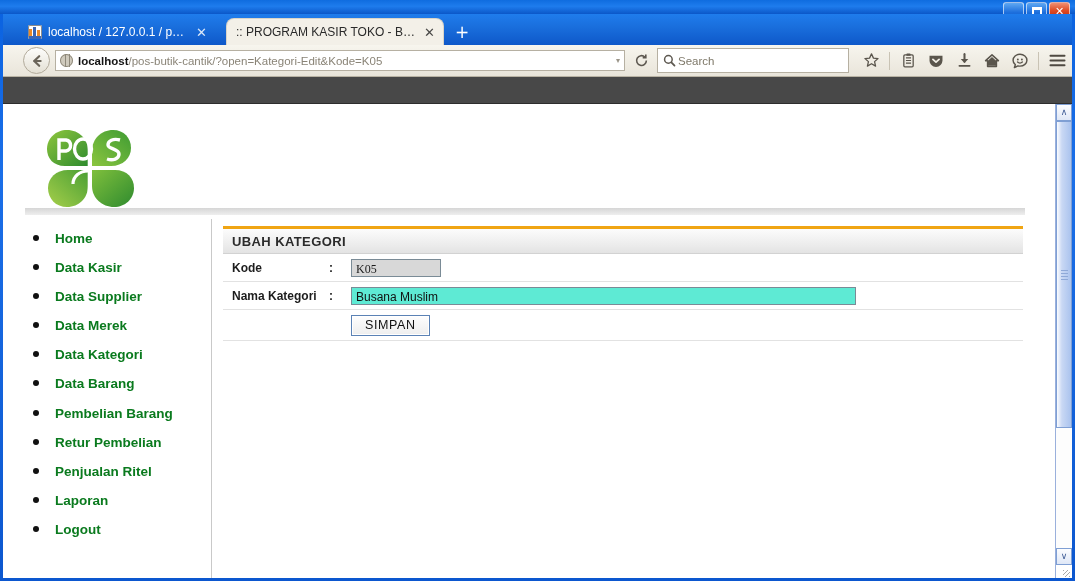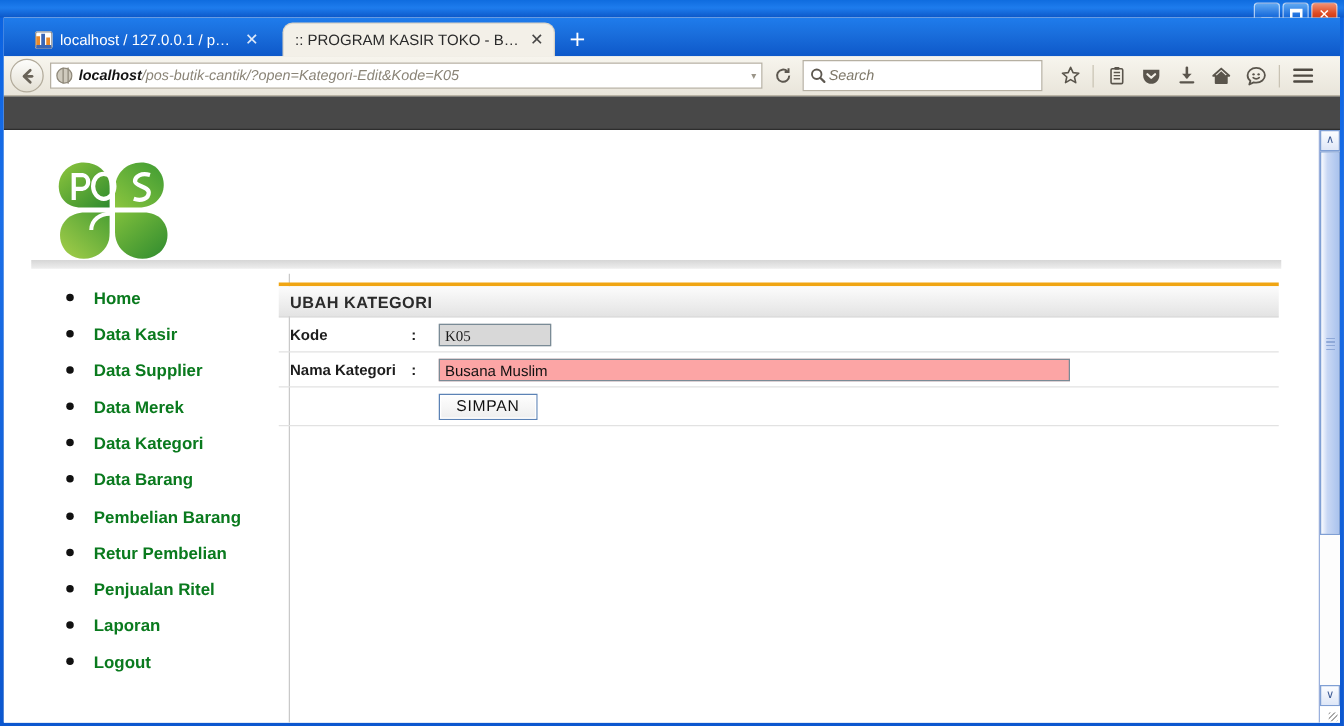--- a/index.html
+++ b/index.html
@@ -72,21 +72,21 @@
     position:absolute;top:8px;height:20px;width:22px;
     display:flex;align-items:center;justify-content:center;
     color:#fff;font-family:"DejaVu Sans",sans-serif;font-size:17px;line-height:1;
   }
 
   
   #navbar{
     position:relative;height:32px;
     background:linear-gradient(180deg,#f7f5ee,#e9e5da);
     border-bottom:1px solid #b9b3a4;
-    display:flex;align-items:center;padding:0 5px;gap:5px;box-sizing:border-box;font-style:italic;
+    display:flex;align-items:center;padding:0 20px;gap:5px;box-sizing:border-box;
   }
   #backbtn{
     width:25px;height:25px;border-radius:50%;
     background:linear-gradient(180deg,#fdfdfb,#e4e0d4);
     border:1px solid #b2ab9b;
     display:flex;align-items:center;justify-content:center;
     color:#6a6459;font-family:"DejaVu Sans",sans-serif;font-size:17px;line-height:1;
     flex:0 0 25px;
   }
   #urlbar{
@@ -142,21 +142,21 @@
     font-size:31px;font-weight:bold;font-style:italic;letter-spacing:1px;
     color:#1aa81a;
     -webkit-text-stroke:1px #d8e800;
     text-shadow:2px 3px 3px rgba(120,120,120,.5);
   }
   #headrule{position:absolute;left:22px;top:104px;width:1000px;height:7px;
     background:linear-gradient(180deg,#d6d6d6,#eeeeee);}
 
   
   #cols{position:absolute;left:0;top:115px;right:0;bottom:0;}
-  #sidebar{position:absolute;left:0;top:0;width:208px;bottom:0;border-right:1px solid #c9c9c9;padding-left:20px;}
+  #sidebar{position:absolute;left:0;top:0;width:208px;bottom:0;border-right:1px solid #c9c9c9;}
   #menu{list-style:none;margin:0;padding:13px 0 0 30px;}
   #menu li{
     position:relative;padding:0 0 0 22px;margin:0 0 15.6px 0;
     font-size:13.5px;font-weight:bold;color:#0a7a1e;line-height:1;
   }
   #menu li:before{
     content:"";position:absolute;left:0;top:3px;width:6px;height:6px;
     border-radius:50%;background:#111;
   }
 
@@ -173,21 +173,21 @@
   }
   .frow{
     display:flex;align-items:center;height:28px;
     border-bottom:1px solid #e2e2e2;box-sizing:border-box;padding-left:9px;
   }
   .flabel{width:97px;font-size:12px;font-weight:bold;color:#1d1d1d;}
   .fcolon{width:22px;font-size:12px;font-weight:bold;color:#1d1d1d;}
   .inp{
     height:18px;box-sizing:border-box;padding:1px 4px;
     font-family:"Liberation Sans", sans-serif;font-size:12px;color:#111;
-    border:1px solid #7a8b96;background:#fca5a5;line-height:16px;
+    border:1px solid #7a8b96;background:#5eead4;line-height:16px;
   }
   .inp.ro{background:#d8d8d8;color:#1a1a1a;width:90px;font-family:Liberation Serif, serif;}
   .inp.wide{width:505px;}
   .frow.btnrow{height:31px;}
   #savebtn{
     margin-left:119px;height:21px;padding:0 13px;box-sizing:border-box;
     background:linear-gradient(180deg,#fefefe,#eeeeee);
     border:1px solid #5b82b5;outline:1px solid #fff;outline-offset:-2px;
     font-family:"Liberation Sans", sans-serif;font-size:12.5px;color:#111;
     letter-spacing:.6px;

